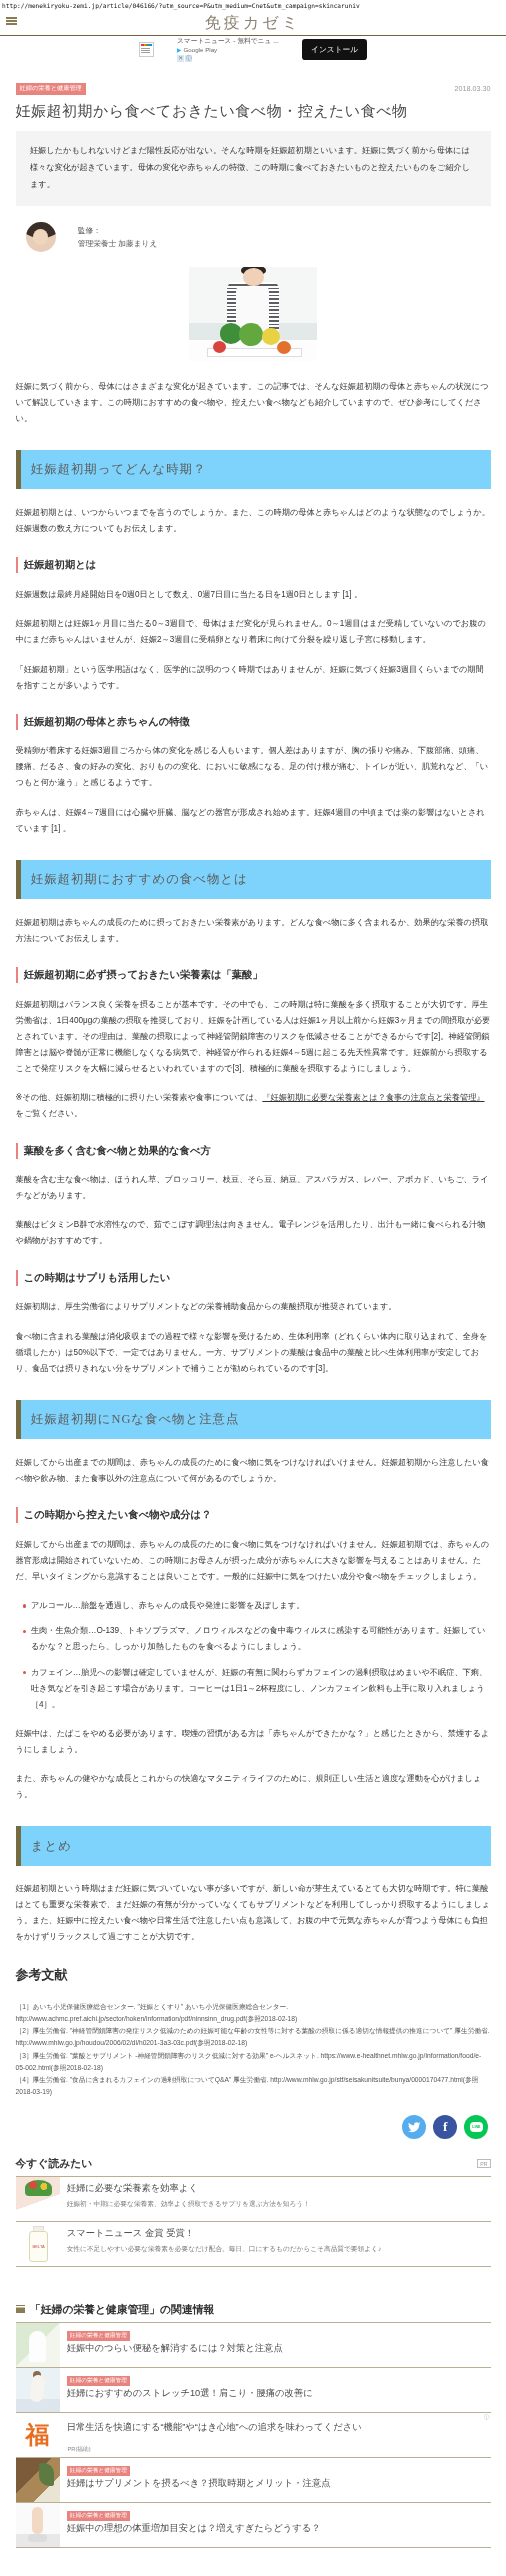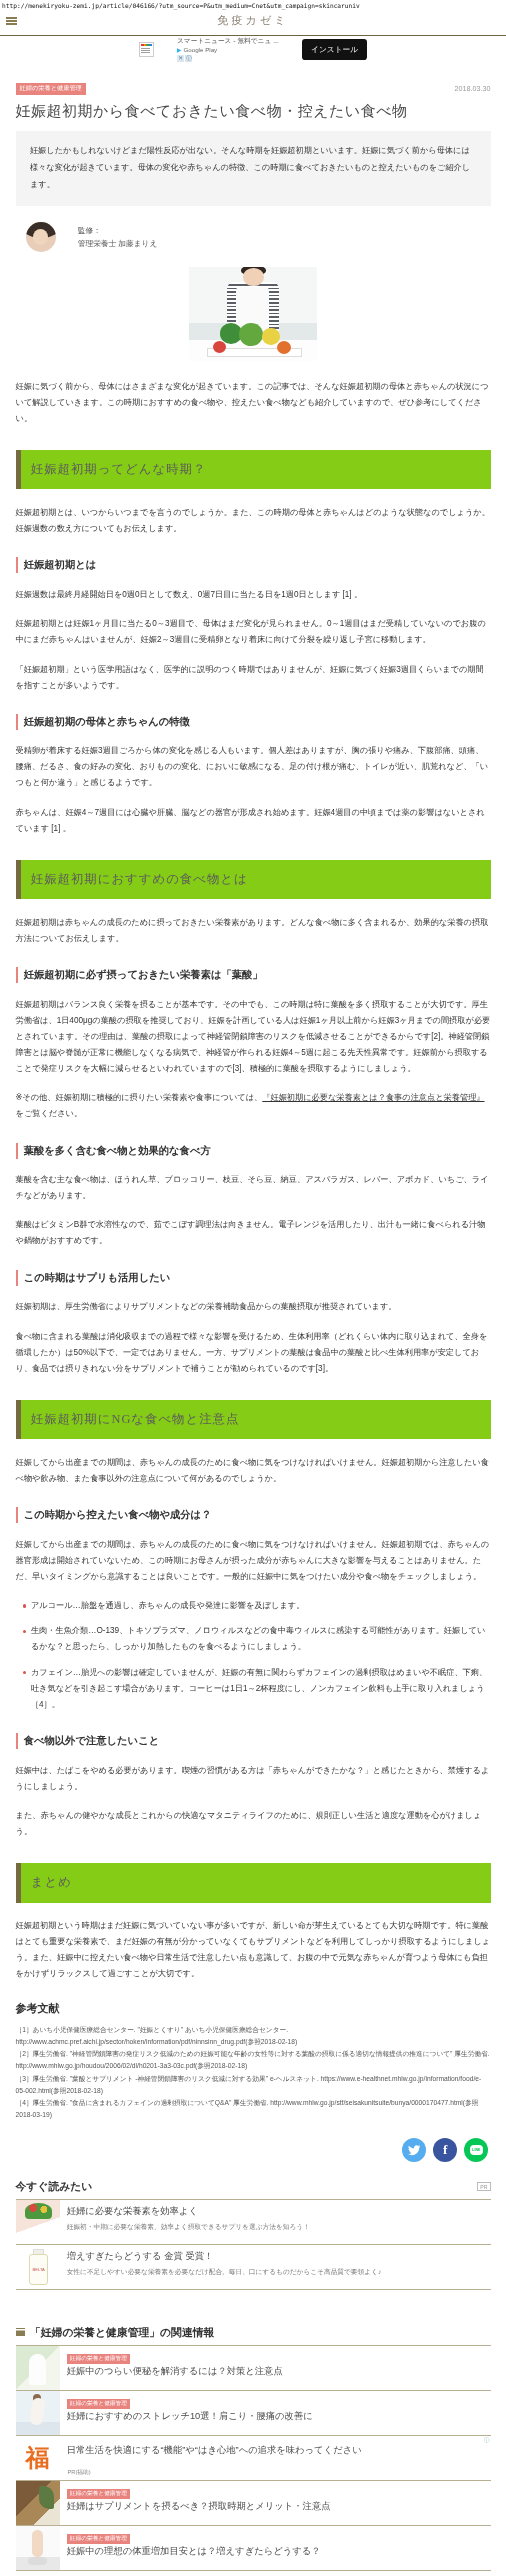--- a/index.html
+++ b/index.html
@@ -6,21 +6,21 @@
   body{width:506px;font-family:"Liberation Sans","DejaVu Sans",sans-serif;color:#333;}
   .serif{font-family:"Liberation Serif","DejaVu Serif",serif;}
 
   
   .url-bar{font-family:"DejaVu Sans Mono",monospace;font-size:6.2px;color:#111;padding:1.5px 2.1px 0.5px;}
 
   
   .site-header{position:relative;height:26px;border-bottom:1px solid #6f6342;}
   .menu-btn{position:absolute;left:6.2px;top:8.2px;width:11.3px;height:8.2px;cursor:pointer;}
   .menu-btn i{display:block;height:1.5px;background:#8a7c52;margin-bottom:1.5px;}
-  .site-title{position:absolute;left:0;right:0;top:4.1px;text-align:center;font-size:11px;letter-spacing:3.1px;color:#8b8273;}
+  .site-title{position:absolute;left:0;right:0;top:4.1px;text-align:center;font-size:16px;letter-spacing:3.1px;color:#8b8273;}
 
   
   .app-banner{height:27px;display:flex;align-items:center;justify-content:center;gap:23px;background:#fff;}
   .sn-icon{width:13.4px;height:13.4px;border:0.5px solid #ccc;background:#fff;position:relative;flex:none;}
   .sn-icon .strip{position:absolute;top:1px;left:1px;right:1px;height:2.1px;
     background:linear-gradient(90deg,#e53935 0 25%,#fb8c00 25% 50%,#43a047 50% 75%,#1e88e5 75% 100%);}
   .sn-icon .l1,.sn-icon .l2,.sn-icon .l3{position:absolute;left:1px;right:3.1px;height:1px;background:#9e9e9e;}
   .sn-icon .l1{top:5.2px}.sn-icon .l2{top:7.2px}.sn-icon .l3{top:9.3px}
   .app-banner .txtcol{display:flex;flex-direction:column;line-height:1.2;}
   .app-name{font-size:6.7px;color:#555;}
@@ -54,30 +54,30 @@
   .hero .counter{position:absolute;left:0;bottom:0;width:100%;height:21.6px;background:#fdfdfd;}
   .hero .veg1,.hero .veg2,.hero .veg3,.hero .veg4,.hero .veg5{position:absolute;border-radius:50%;}
   .hero .veg1{left:31px;bottom:17.5px;width:21.6px;height:20.6px;background:#3f8f3a;}
   .hero .veg2{left:50px;bottom:15.5px;width:24px;height:23px;background:#63a83f;}
   .hero .veg3{left:73px;bottom:16.5px;width:17.5px;height:16.5px;background:#e8d243;}
   .hero .veg4{left:24px;bottom:8.2px;width:13.4px;height:12.4px;background:#d8453c;}
   .hero .veg5{left:88px;bottom:7.2px;width:14.4px;height:13.4px;background:#e2712e;}
   .hero .tray{position:absolute;left:17.5px;bottom:4.1px;width:93px;height:7.2px;background:#fff;border:0.5px solid #ddd;}
 
   p.body-p{font-size:8.2px;line-height:1.95;margin:13.4px 0;color:#333;}
-  .h2-box{margin:23px 0 15.5px;background:#84cc16;border-left:5.2px solid #756a40;padding:11.3px 10.3px;
+  .h2-box{margin:23px 0 15.5px;background:#7dd3fc;border-left:5.2px solid #756a40;padding:11.3px 10.3px;
     font-size:12.4px;color:#5c5c5c;letter-spacing:1px;font-weight:normal;}
   .h3-head{margin:20.6px 0 4.1px;border-left:2.6px solid #e8837e;padding:1px 0 1px 6.2px;font-size:10.3px;font-weight:bold;color:#333;}
   a.inline-link{color:#333;text-decoration:underline;cursor:pointer;}
   ul.ng-list{list-style:none;margin:5.2px 0 13.4px;padding:0 0 0 7.2px;}
   ul.ng-list li{position:relative;padding-left:8.2px;font-size:8.2px;line-height:1.95;margin:9.3px 0;}
   ul.ng-list li::before{content:"";position:absolute;left:0;top:6.2px;width:3.6px;height:3.6px;border-radius:50%;background:#d9534f;}
 
   .refs{margin:17.5px 0 4.1px;font-size:6.7px;color:#555;line-height:1.8;}
-  .refs .refs-title{font-weight:bold;font-size:11px;color:#333;margin-bottom:5px;}
+  .refs .refs-title{font-weight:bold;font-size:13px;color:#333;margin-bottom:15px;}
 
   .share-row{display:flex;justify-content:flex-end;gap:7.2px;margin:17.5px 2.1px 5.2px;}
   .share-btn{width:24px;height:24px;border-radius:50%;display:flex;align-items:center;justify-content:center;cursor:pointer;}
   .share-tw{background:#55acee;}
   .share-fb{background:#3a559f;color:#fff;font-family:"Liberation Serif",serif;font-size:13.4px;font-weight:bold;}
   .share-ln{background:#06c755;position:relative;}
   .ln-bubble{width:13.4px;height:10.3px;background:#fff;border-radius:4.1px;display:flex;align-items:center;justify-content:center;
     font-size:3.6px;font-weight:bold;color:#06c755;}
 
   
@@ -215,21 +215,20 @@
 
   <h2 class="h2-box serif">妊娠超初期にNGな食べ物と注意点</h2>
   <p class="body-p">妊娠してから出産までの期間は、赤ちゃんの成長のために食べ物に気をつけなければいけません。妊娠超初期から注意したい食べ物や飲み物、また食事以外の注意点について何があるのでしょうか。</p>
   <h3 class="h3-head">この時期から控えたい食べ物や成分は？</h3>
   <p class="body-p">妊娠してから出産までの期間は、赤ちゃんの成長のために食べ物に気をつけなければいけません。妊娠超初期では、赤ちゃんの器官形成は開始されていないため、この時期にお母さんが摂った成分が赤ちゃんに大きな影響を与えることはありません。ただ、早いタイミングから意識することは良いことです。一般的に妊娠中に気をつけたい成分や食べ物をチェックしましょう。</p>
   <ul class="ng-list">
     <li><span>アルコール…胎盤を通過し、赤ちゃんの成長や発達に影響を及ぼします。</span></li>
     <li><span>生肉・生魚介類…O-139、トキソプラズマ、ノロウィルスなどの食中毒ウィルスに感染する可能性があります。妊娠しているかな？と思ったら、しっかり加熱したものを食べるようにしましょう。</span></li>
     <li><span>カフェイン…胎児への影響は確定していませんが、妊娠の有無に関わらずカフェインの過剰摂取はめまいや不眠症、下痢、吐き気などを引き起こす場合があります。コーヒーは1日1～2杯程度にし、ノンカフェイン飲料も上手に取り入れましょう［4］。</span></li>
   </ul>
-  <h3 class="h3-head">食べ物以外で注意したいこと</h3>
   <p class="body-p">妊娠中は、たばこをやめる必要があります。喫煙の習慣がある方は「赤ちゃんができたかな？」と感じたときから、禁煙するようにしましょう。</p>
   <p class="body-p">また、赤ちゃんの健やかな成長とこれからの快適なマタニティライフのために、規則正しい生活と適度な運動を心がけましょう。</p>
 
   <h2 class="h2-box serif">まとめ</h2>
   <p class="body-p">妊娠超初期という時期はまだ妊娠に気づいていない事が多いですが、新しい命が芽生えているとても大切な時期です。特に葉酸はとても重要な栄養素で、まだ妊娠の有無が分かっていなくてもサプリメントなどを利用してしっかり摂取するようにしましょう。また、妊娠中に控えたい食べ物や日常生活で注意したい点も意識して、お腹の中で元気な赤ちゃんが育つよう母体にも負担をかけずリラックスして過ごすことが大切です。</p>
 
   <div class="refs">
     <div class="refs-title">参考文献</div>
     <div>［1］あいち小児保健医療総合センター. "妊娠とくすり" あいち小児保健医療総合センター. http://www.achmc.pref.aichi.jp/sector/hoken/information/pdf/ninnsinn_drug.pdf(参照2018-02-18)</div>
     <div>［2］厚生労働省. "神経管閉鎖障害の発症リスク低減のための妊娠可能な年齢の女性等に対する葉酸の摂取に係る適切な情報提供の推進について" 厚生労働省. http://www.mhlw.go.jp/houdou/2006/02/dl/h0201-3a3-03c.pdf(参照2018-02-18)</div>
@@ -259,21 +258,21 @@
     <div class="item-row">
       <div class="thumb th-salad"></div>
       <div class="row-body">
         <div class="row-title">妊婦に必要な栄養素を効率よく</div>
         <div class="row-desc">妊娠初・中期に必要な栄養素、効率よく摂取できるサプリを選ぶ方法を知ろう！</div>
       </div>
     </div>
     <div class="item-row">
       <div class="thumb th-belta"></div>
       <div class="row-body">
-        <div class="row-title">増えすぎたらどうする 金賞 受賞！</div>
+        <div class="row-title">スマートニュース 金賞 受賞！</div>
         <div class="row-desc">女性に不足しやすい必要な栄養素を必要なだけ配合。毎日、口にするものだからこそ高品質で要領よく♪</div>
       </div>
     </div>
   </div>
 
   <div class="list-head-row" style="margin-top:36px;">
     <div class="list-head">
       <span style="display:inline-block;width:9.3px;height:7.2px;background:#8a7c52;margin-right:5.2px;
         box-shadow:inset 0 1.5px 0 #fff,inset 0 -1.5px 0 #8a7c52;border-top:1.5px solid #8a7c52;"></span><span>「妊婦の栄養と健康管理」の関連情報</span>
     </div>

